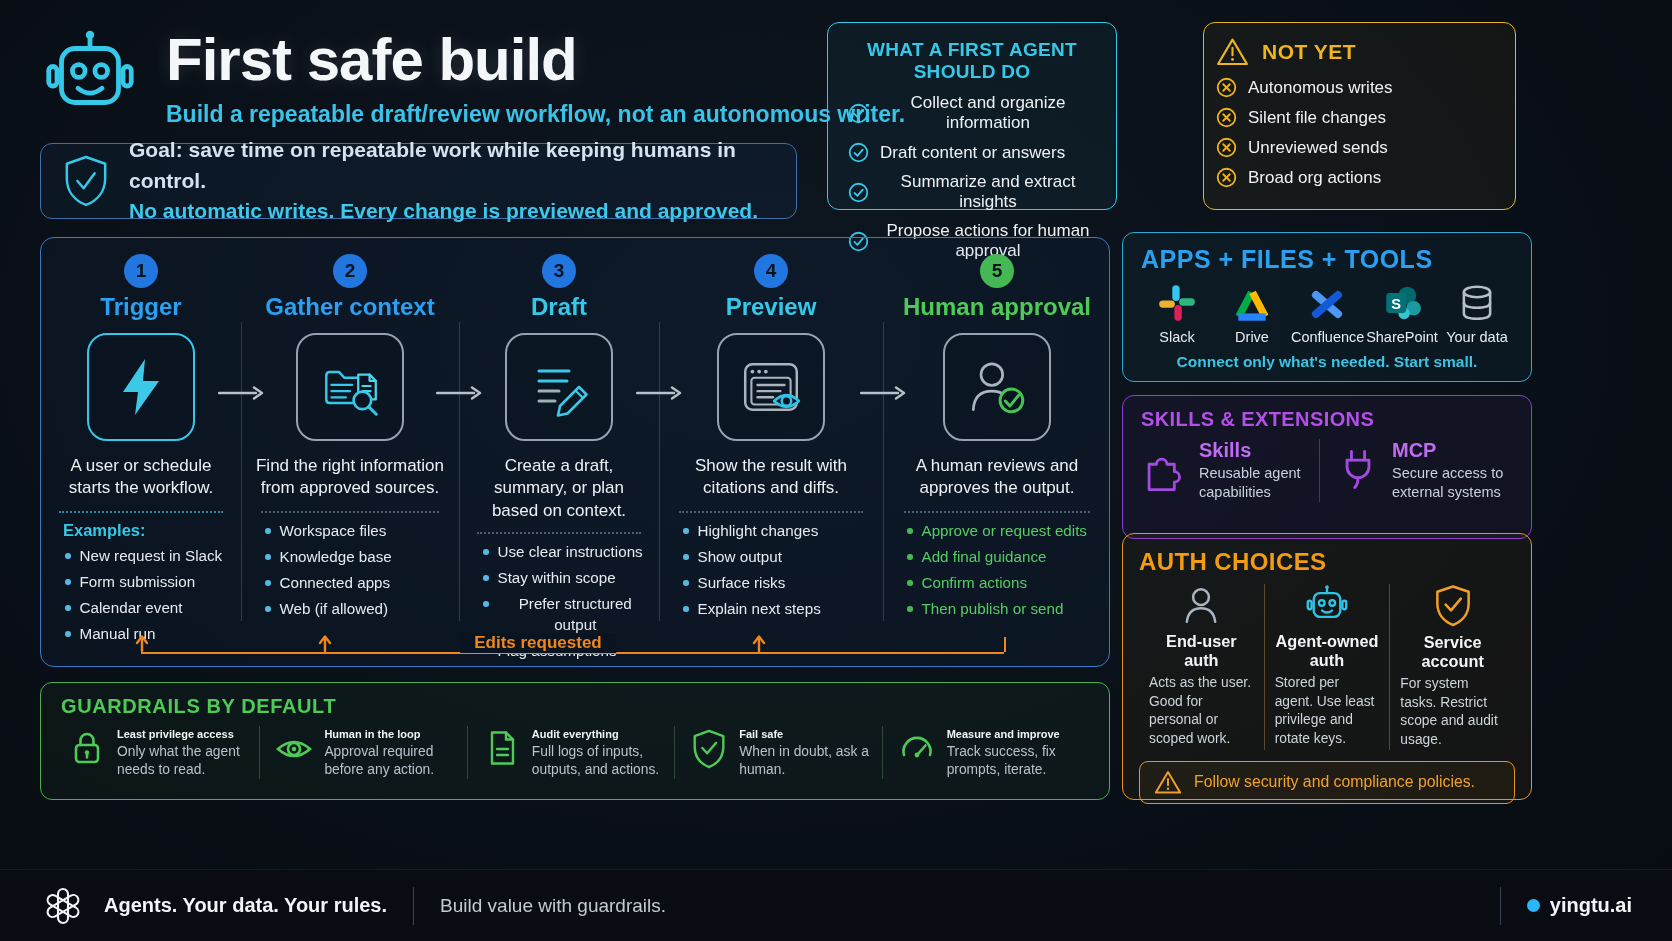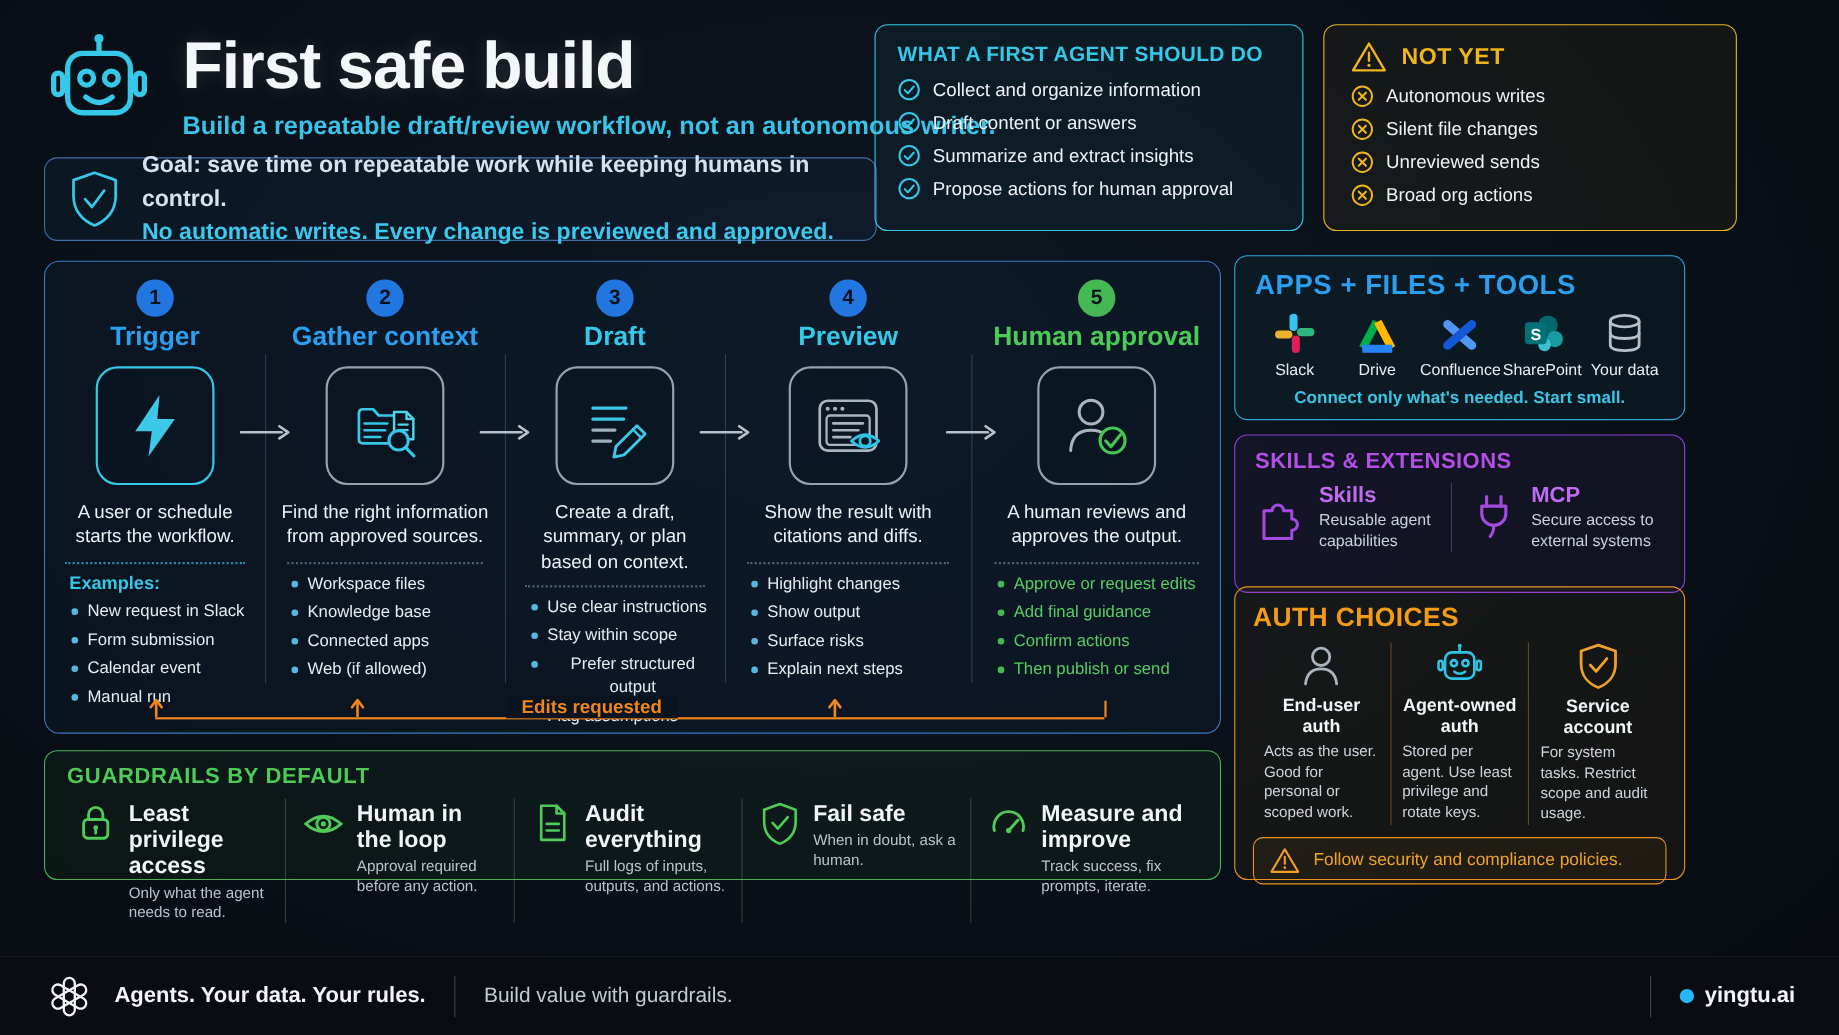--- a/index.html
+++ b/index.html
@@ -12,26 +12,26 @@
 
   
   .masthead{position:absolute;left:42px;top:26px;display:flex;gap:28px;align-items:flex-start;}
   .masthead .title{font-size:60px;font-weight:800;letter-spacing:-1px;color:#f4f7fa;line-height:1.05;margin-top:2px;text-shadow:0 0 18px rgba(255,255,255,.12);}
   .masthead .subtitle{font-size:23px;font-weight:700;color:#3ac3e8;margin-top:10px;}
 
   .goal-box{left:40px;top:143px;width:757px;height:76px;border:1.5px solid #3f6fa8;background:rgba(40,90,150,.10);display:flex;align-items:center;gap:20px;padding:0 22px;}
   .goal-l1{font-size:21px;font-weight:600;color:#d6e2ef;line-height:1.45;}
   .goal-l2{font-size:21px;font-weight:700;color:#3cc9ec;line-height:1.45;}
 
-  .should-box{left:795px;top:22px;width:390px;height:188px;border:1.6px solid #35c8e8;background:rgba(53,200,232,.05);padding:14px 20px;}
+  .should-box{left:827px;top:22px;width:290px;height:188px;border:1.6px solid #35c8e8;background:rgba(53,200,232,.05);padding:14px 20px;text-align:center;}
   .should-box h2{margin:2px 0 10px;font-size:19px;font-weight:800;color:#35c8e8;letter-spacing:.3px;}
   .tick-list{list-style:none;margin:0;padding:0;}
   .tick-list li{display:flex;align-items:center;gap:11px;margin-bottom:9px;font-size:17px;color:#eef2f6;}
 
-  .notyet-box{left:1203px;top:22px;width:376px;height:188px;border:1.6px solid #e8b421;background:rgba(232,180,33,.05);padding:12px 24px;}
+  .notyet-box{left:1203px;top:22px;width:313px;height:188px;border:1.6px solid #e8b421;background:rgba(232,180,33,.05);padding:12px 12px;}
   .notyet-head{display:flex;align-items:center;gap:13px;margin:2px 0 10px;}
   .notyet-head h2{margin:0;font-size:21px;font-weight:800;color:#f0b41c;letter-spacing:.5px;}
 
   
   .workflow{left:40px;top:237px;width:1070px;height:430px;border:1.6px solid #3a79c8;background:rgba(40,100,180,.06);border-radius:14px;display:grid;grid-template-columns:200px 218px 200px 224px 228px;}
   .step{position:relative;text-align:center;padding-top:16px;}
   .step:not(:first-child)::before{content:"";position:absolute;left:0;top:84px;bottom:46px;width:1px;background:rgba(130,160,195,.28);}
   .step-num{width:34px;height:34px;line-height:34px;border-radius:50%;margin:0 auto;background:#2176e0;color:#06121c;font-weight:800;font-size:19px;}
   .step.green .step-num{background:#45b854;}
   .step-label{margin-top:5px;font-size:24px;font-weight:700;color:#2b9ff0;}
@@ -81,21 +81,21 @@
   .auth-desc{font-size:13.8px;color:#ccd4dc;line-height:1.35;margin-top:4px;}
   .auth-notice{margin-top:11px;border:1.6px solid #e8941c;border-radius:9px;background:rgba(240,150,26,.06);display:flex;align-items:center;gap:12px;padding:8px 14px;}
   .auth-notice span{font-size:15.8px;font-weight:400;color:#f0a32a;}
 
   
   .guard-box{left:40px;top:682px;width:1070px;height:118px;border:1.6px solid #4caf50;background:rgba(76,175,80,.05);padding:10px 20px 8px;}
   .guard-box h2{margin:2px 0 8px;font-size:20px;font-weight:800;color:#4ecb57;letter-spacing:.6px;}
   .guard-row{display:flex;}
   .guard{flex:1;display:flex;gap:10px;align-items:flex-start;padding:2px 12px 0 6px;}
   .guard+.guard{border-left:1px solid rgba(120,170,130,.32);padding-left:14px;}
-  .guard-name{font-size:21px;font-weight:700;color:#f2f5f8;}
+  .guard-name{font-size:11px;font-weight:700;color:#f2f5f8;}
   .guard-desc{font-size:13.8px;color:#b8c2cc;line-height:1.3;margin-top:3px;}
 
   
   .footer{position:absolute;left:0;right:0;bottom:0;height:72px;background:#090d13;border-top:1px solid rgba(255,255,255,.06);display:flex;align-items:center;padding:0 40px;box-sizing:border-box;}
   .footer .tagline{font-size:20px;font-weight:700;color:#f2f5f8;margin-left:18px;}
   .vsep{width:1px;height:38px;background:#39424e;margin:0 26px;}
   .footer .subtext{font-size:19px;color:#c2cad2;}
   .brand-group{margin-left:auto;display:flex;align-items:center;}
   .brand-dot{width:13px;height:13px;border-radius:50%;background:#29b6f6;margin-right:10px;}
   .brand{font-size:20px;font-weight:700;color:#f2f5f8;}

